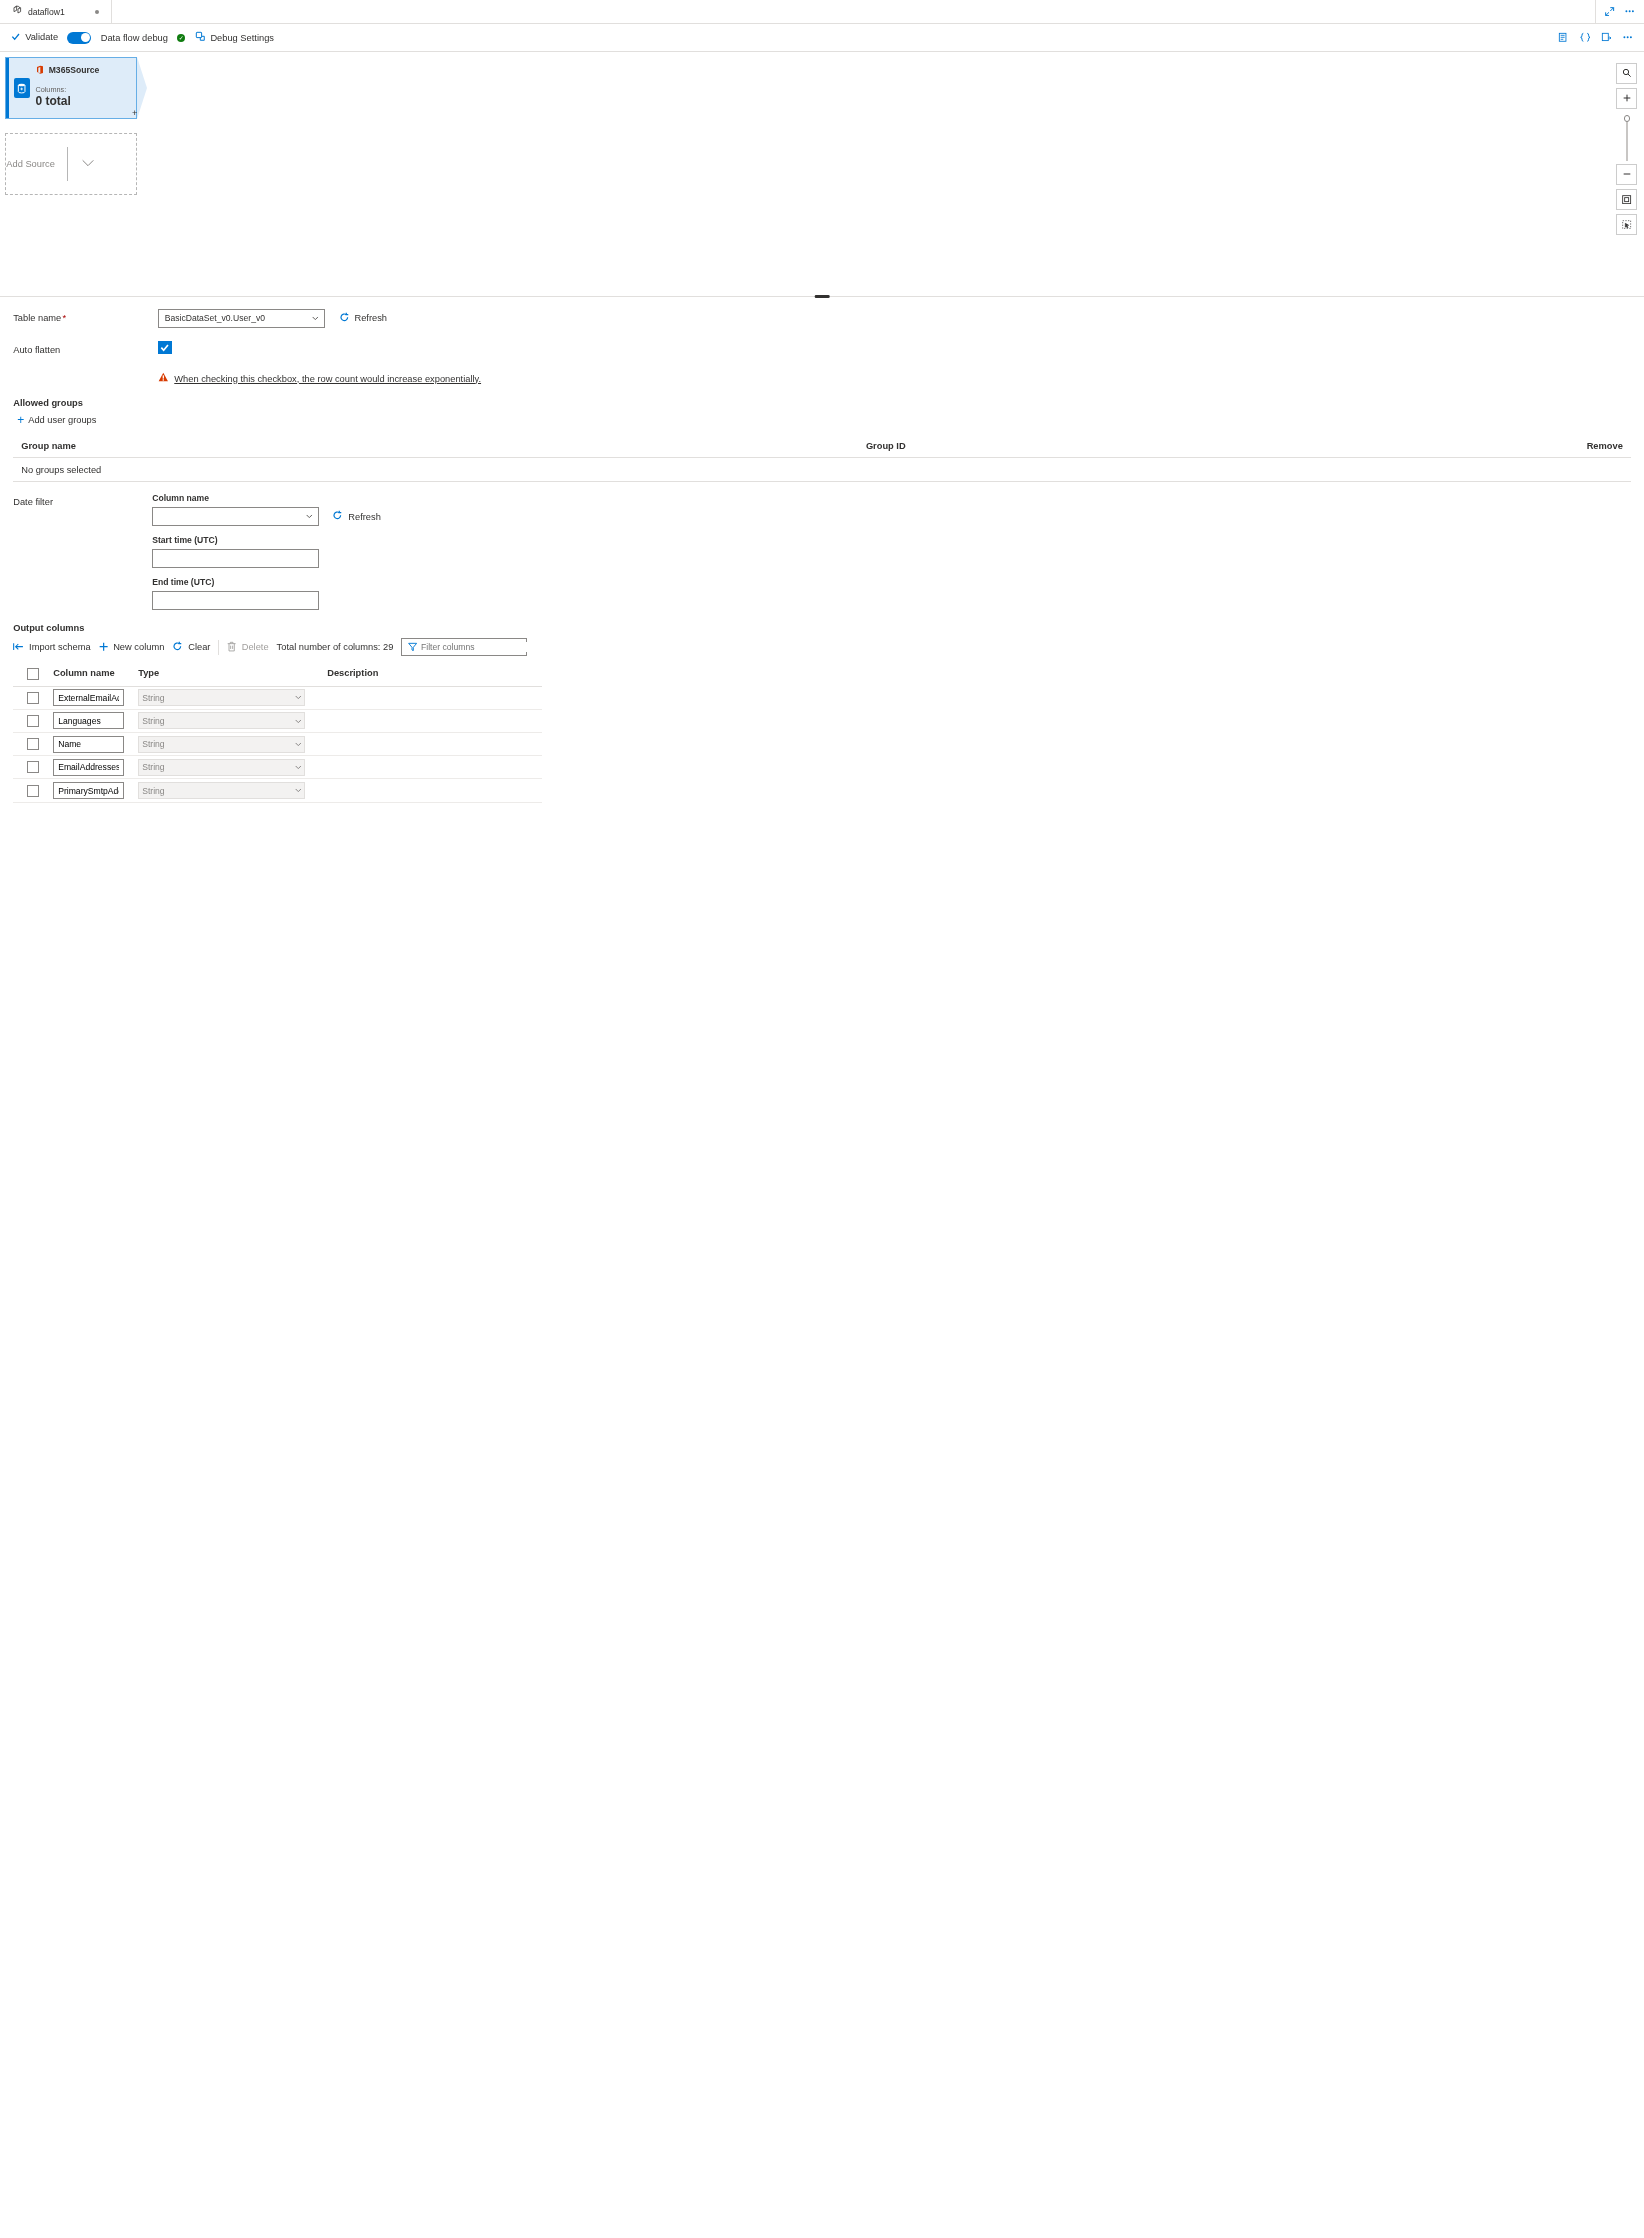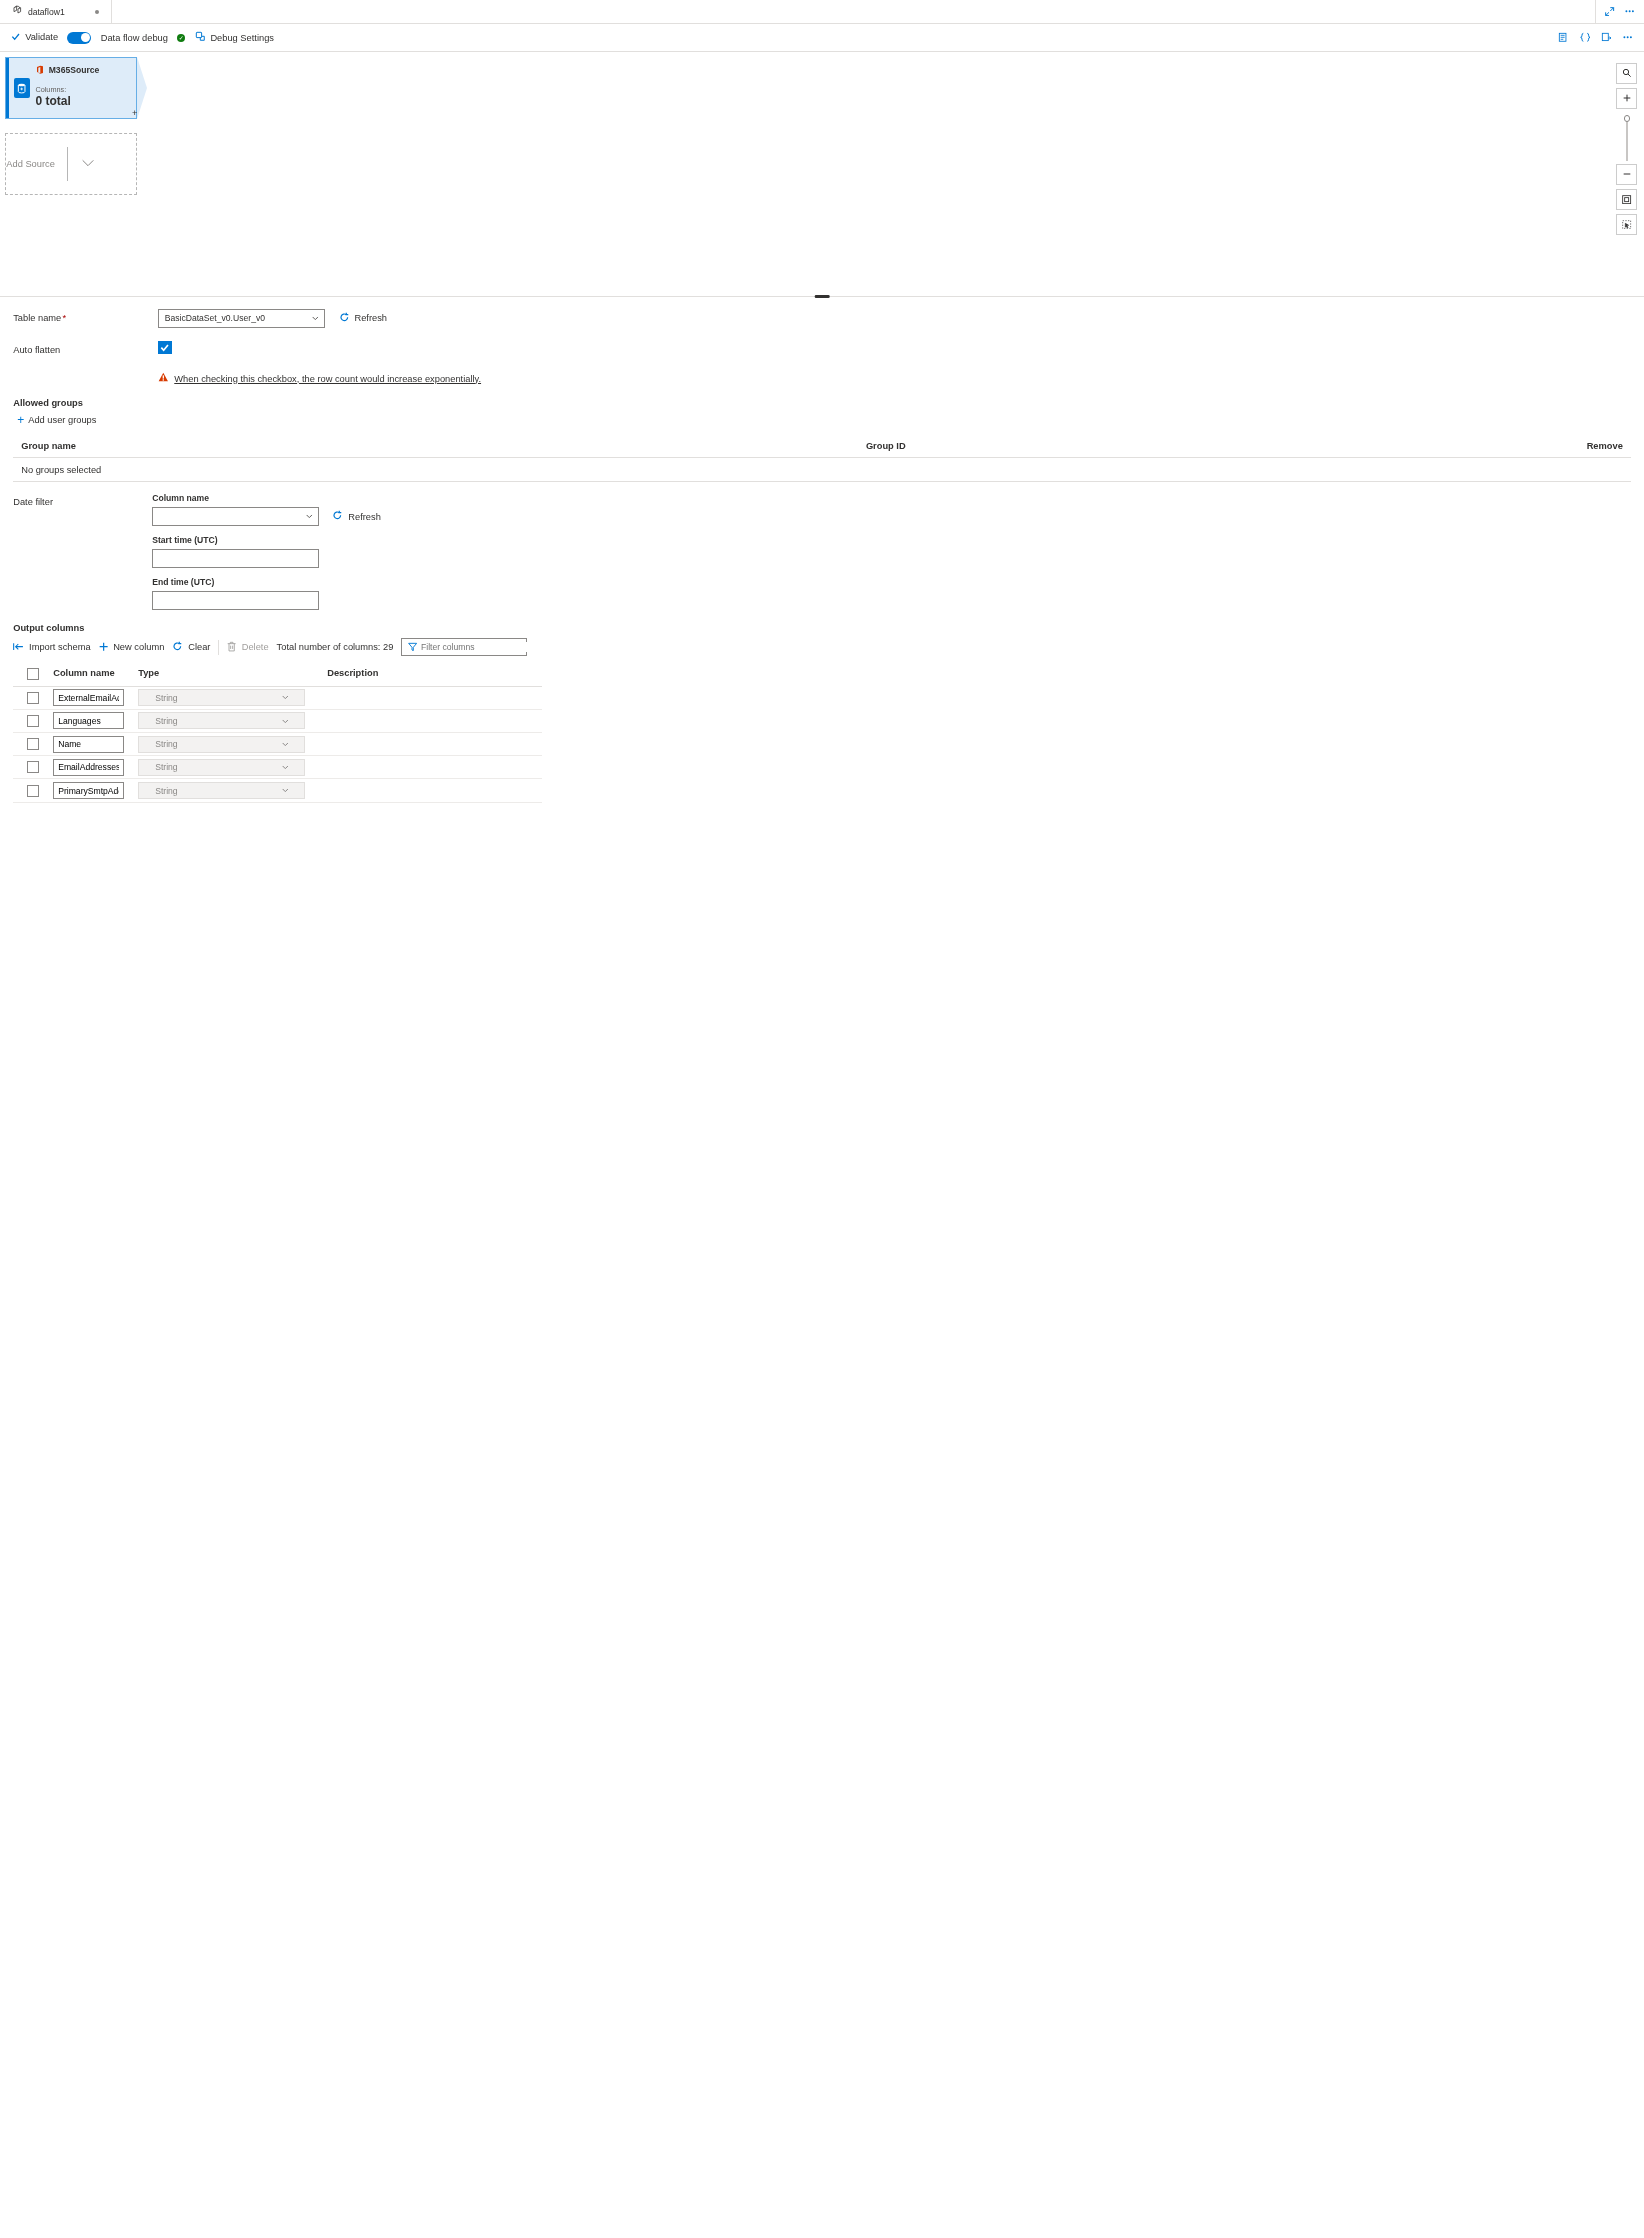--- a/index.html
+++ b/index.html
@@ -94,21 +94,21 @@
 
 .cols-table { width: 529px; }
 .cols-header { display:flex; padding: 5.3px 0; font-weight:600; border-bottom:0.7px solid #e1dfdd; }
 .ch-check { width:40px; display:flex; justify-content:center; }
 .ch-name { width:85px; }
 .ch-type { width:189px; }
 .ch-desc { flex:1; }
 .col-row { display:flex; align-items:center; padding: 2.6px 0; border-bottom:0.7px solid #edebe9; }
 .cbx { width:12px; height:12px; border:0.7px solid #8a8886; background:#fff; cursor:pointer; }
 .name-input { width:71px; height:17px; border:0.7px solid #8a8886; padding:0 4px; font-size:8.6px; }
-.type-select { width:167px; height:17px; border:0.7px solid #e1dfdd; background:#f3f2f1; display:flex; align-items:center; justify-content:space-between; padding: 0 16px; color:#8a8886; font-size:8.6px; }
+.type-select { width:167px; height:17px; border:0.7px solid #e1dfdd; background:#f3f2f1; display:flex; align-items:center; justify-content:space-between; padding: 0 3px; color:#8a8886; font-size:8.6px; }
 
 svg { flex-shrink:0; }
 </style>
 </head>
 <body>
 
 <div class="tab-bar">
   <div class="tab">
     <span>
       <svg width="10.6" height="10.6" viewBox="0 0 16 16" fill="none" stroke="#323130" stroke-width="1.2">

